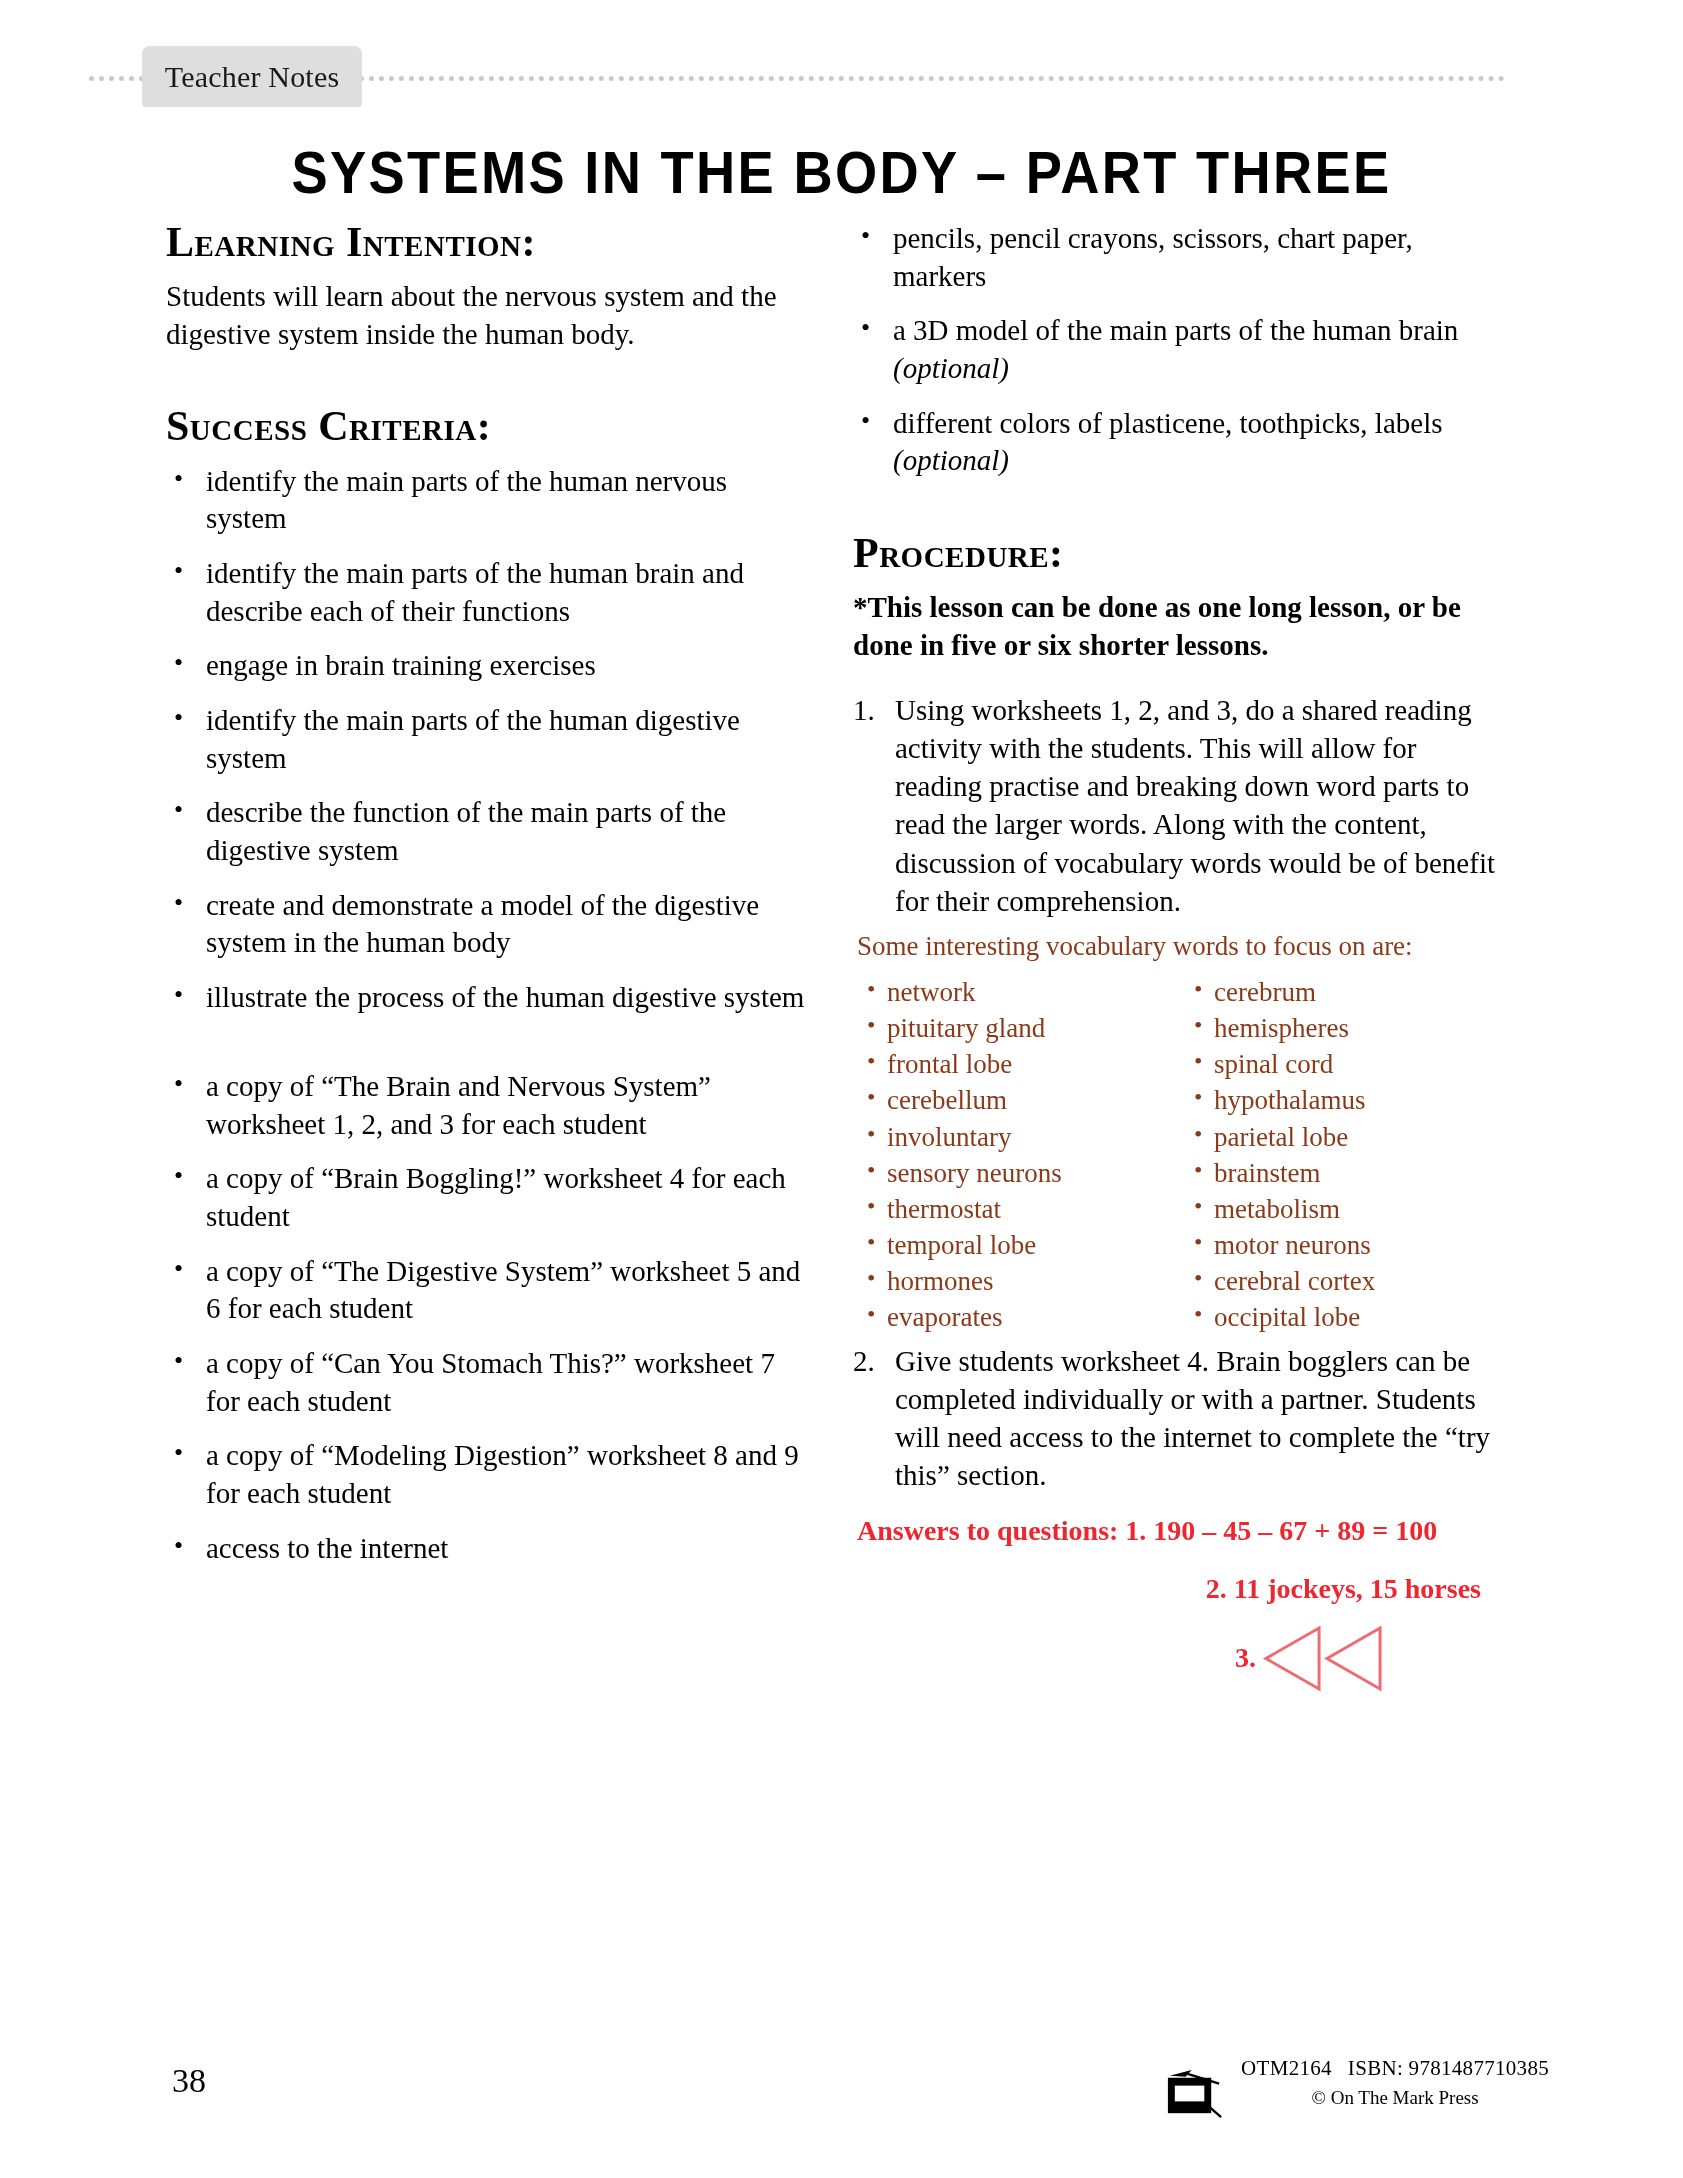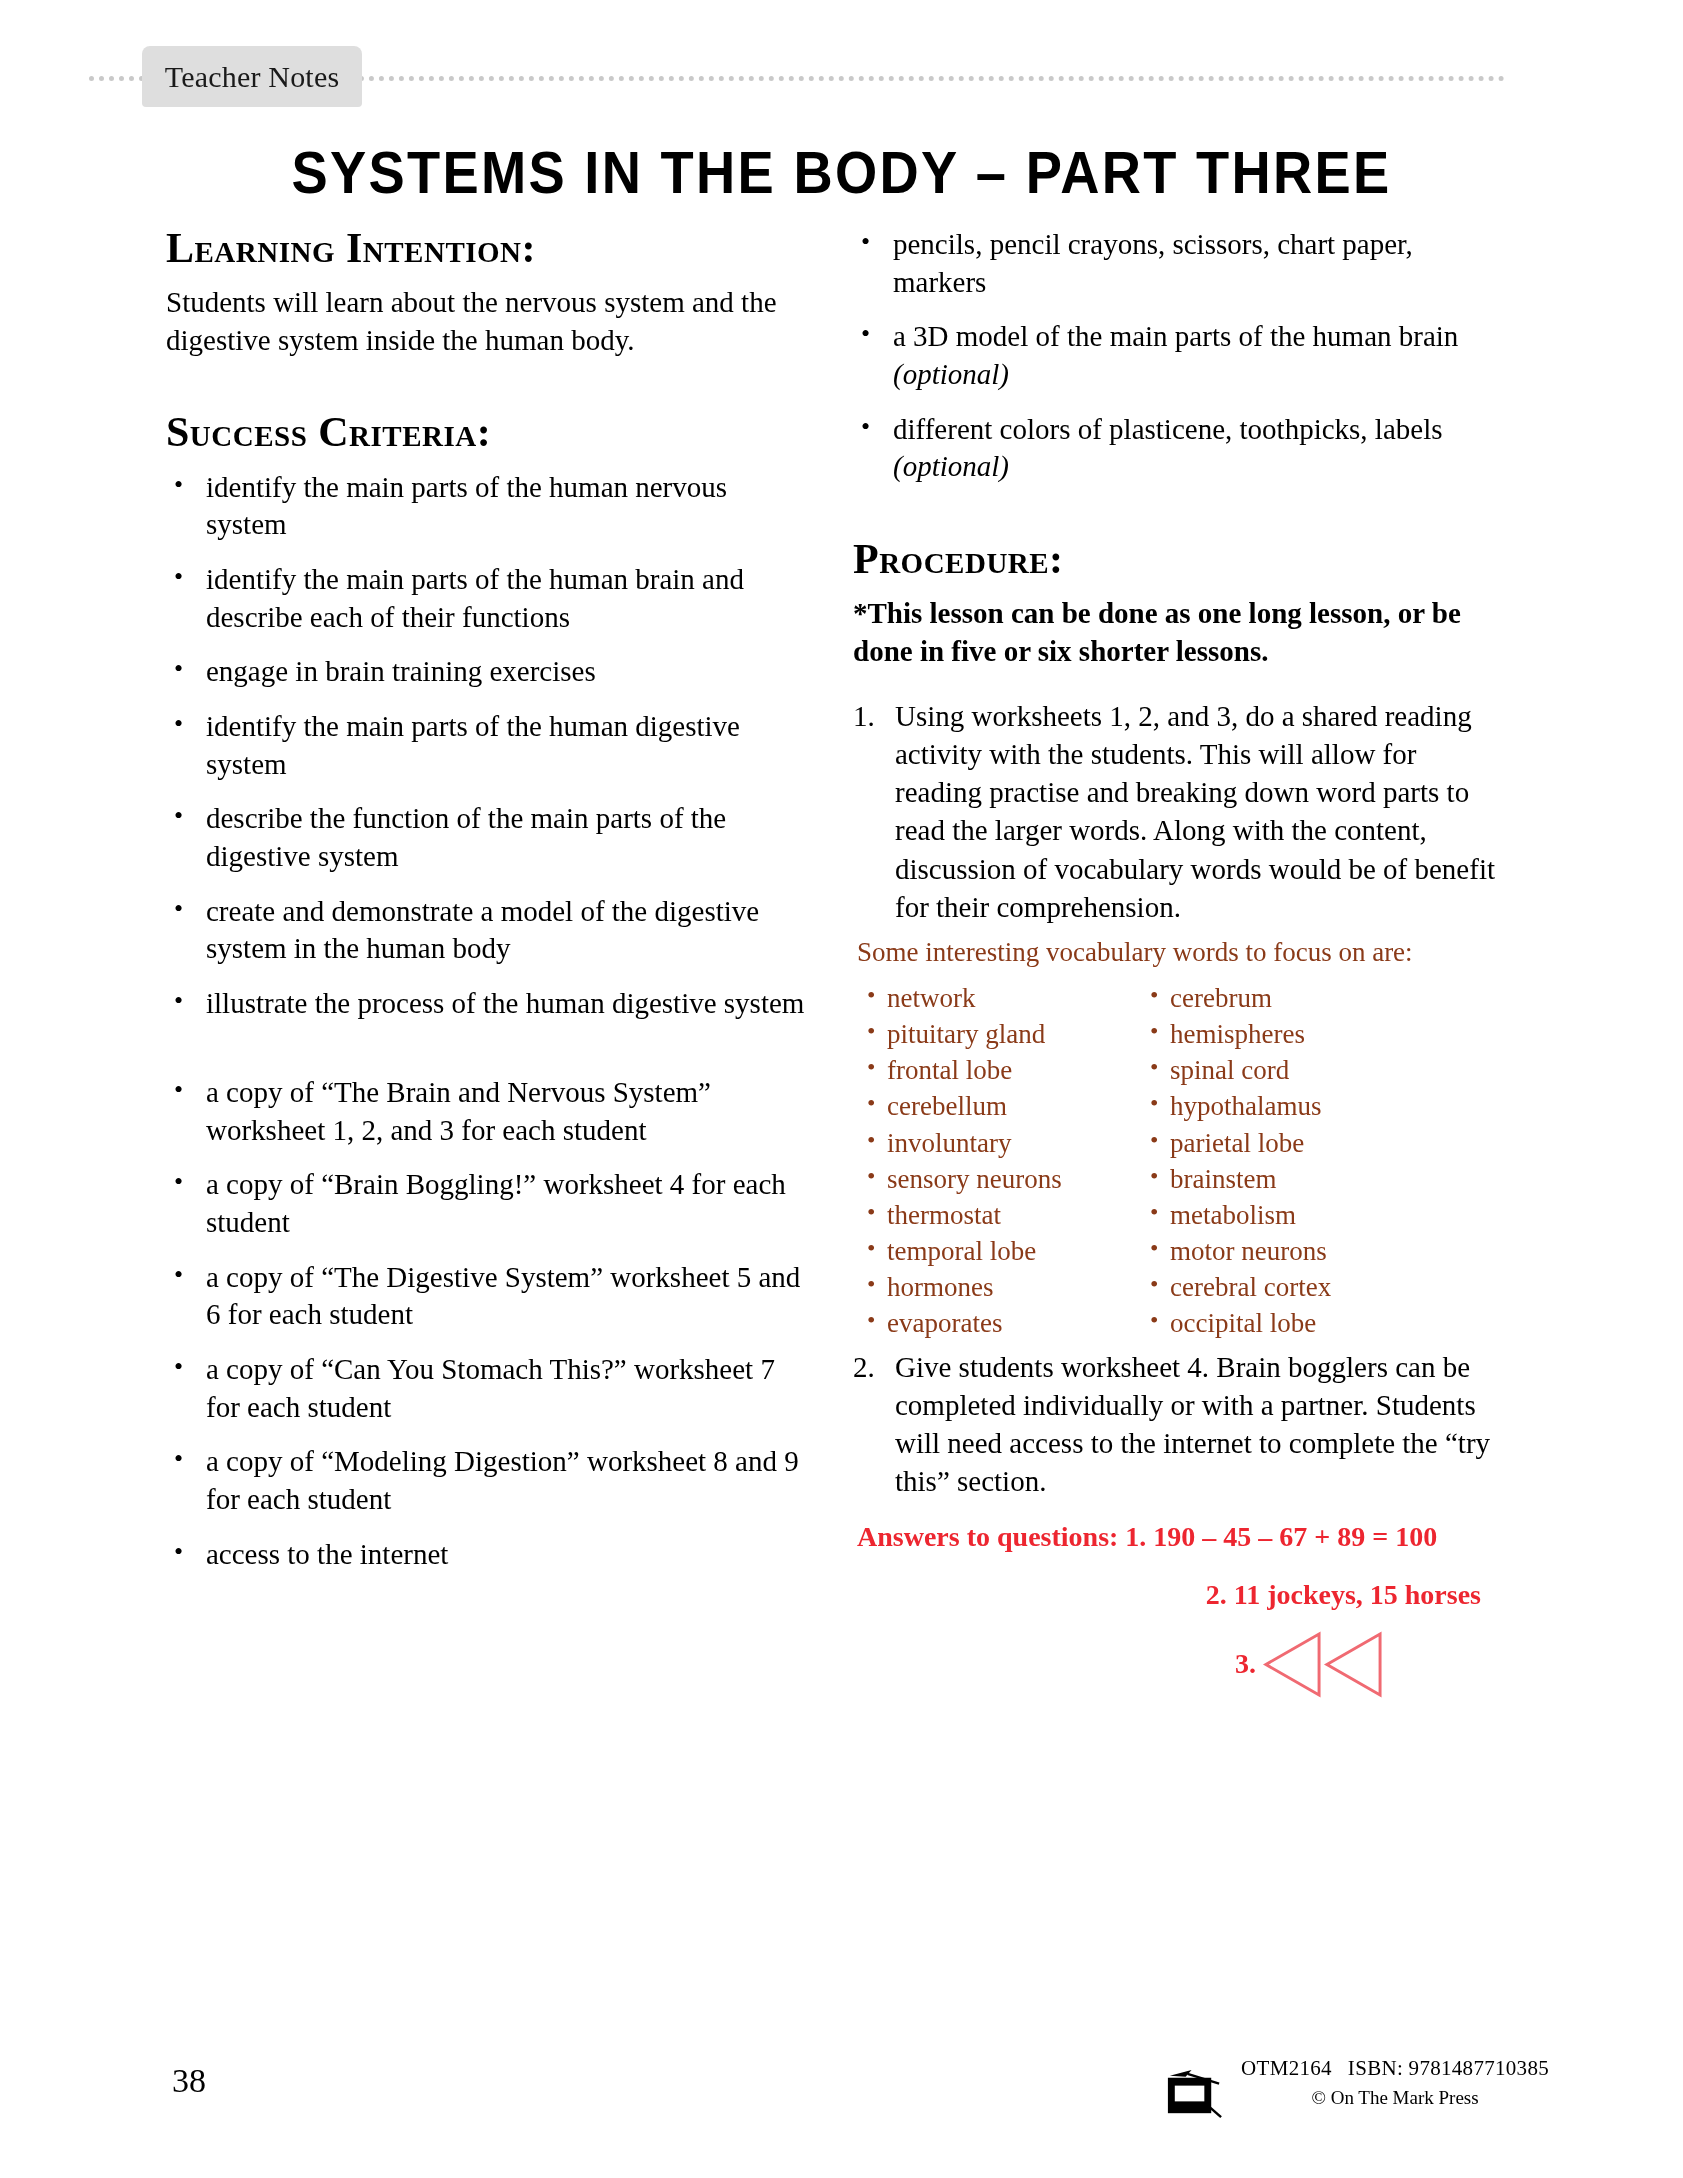--- a/index.html
+++ b/index.html
@@ -65,21 +65,21 @@
     font-size: 59px;
     letter-spacing: 2.5px;
     transform: scaleX(0.92);
     color: #000;
     white-space: nowrap;
   }
 
   
   .col {
     position: absolute;
-    top: 226px;
+    top: 220px;
     width: 648px;
   }
   .col-left  { left: 166px; }
   .col-right { left: 853px; }
 
   h2.section-head {
     font-family: "Liberation Serif", "DejaVu Serif", serif;
     font-weight: 700;
     font-variant: small-caps;
     font-size: 42px;
@@ -151,20 +151,21 @@
   
   .vocab-intro {
     font-size: 27px;
     color: #8a3a18;
     margin: 8px 0 10px 4px;
     line-height: 1.25;
   }
   .vocab-cols {
     display: flex;
     margin: 0 0 6px 10px;
+    gap: 44px;
   }
   .vocab-col { width: 283px; }
   ul.vocab {
     list-style: none;
     margin: 0;
     padding: 0;
   }
   ul.vocab > li {
     position: relative;
     padding-left: 24px;

